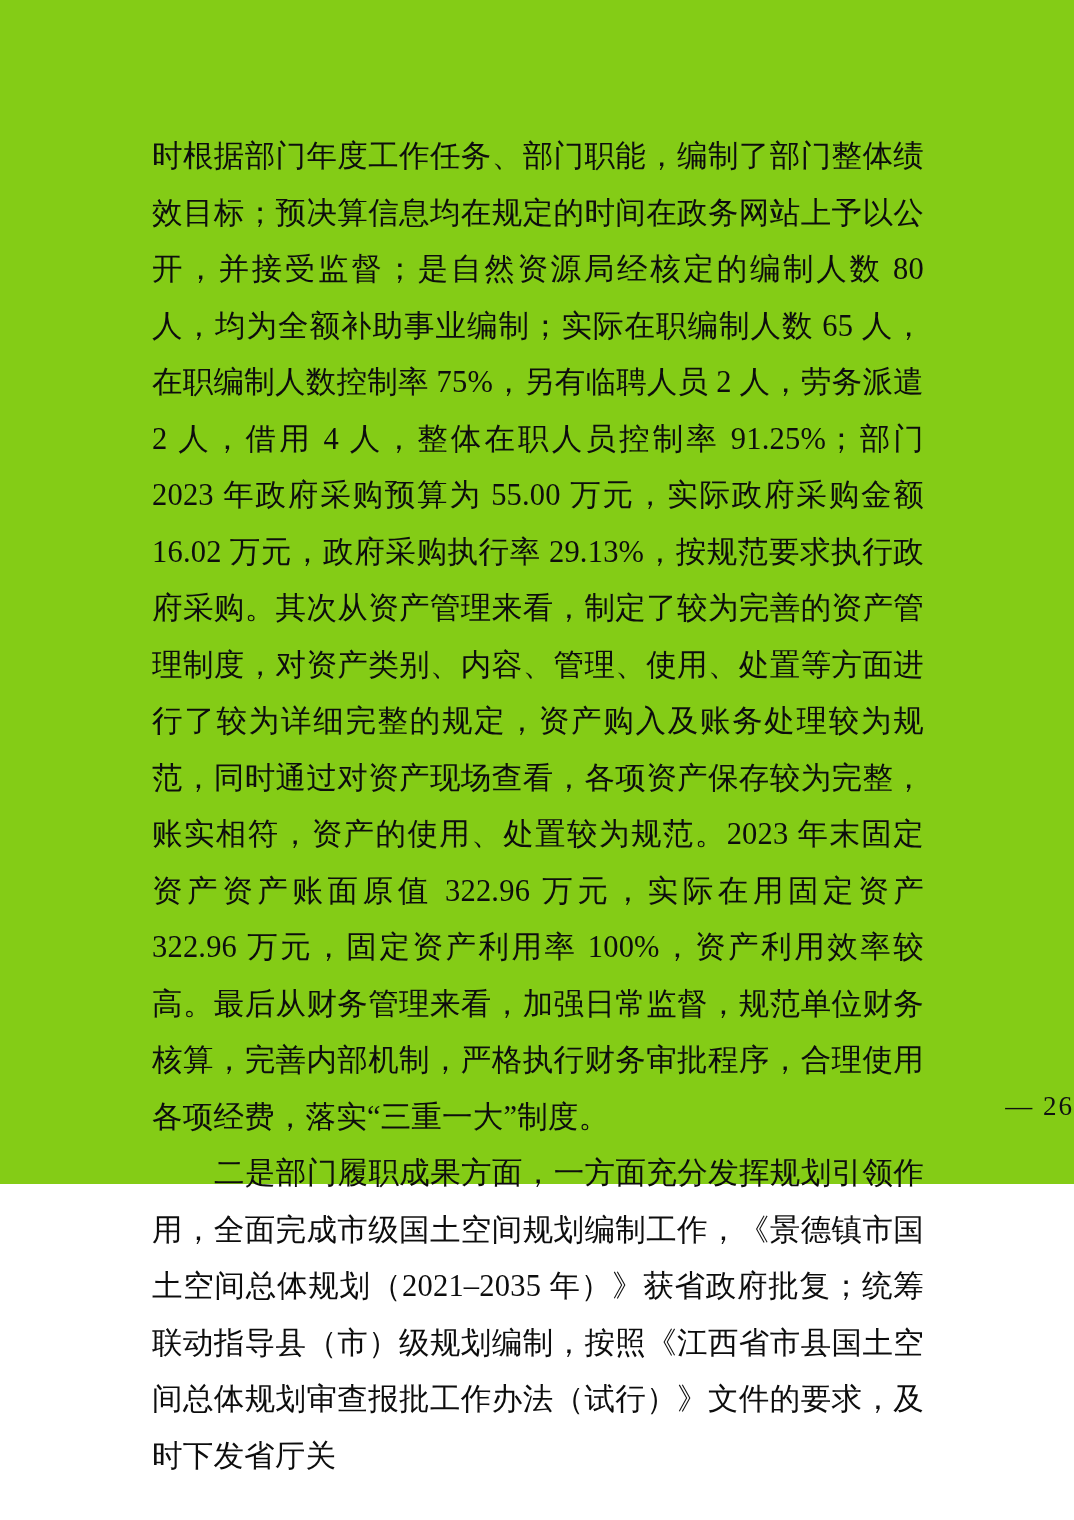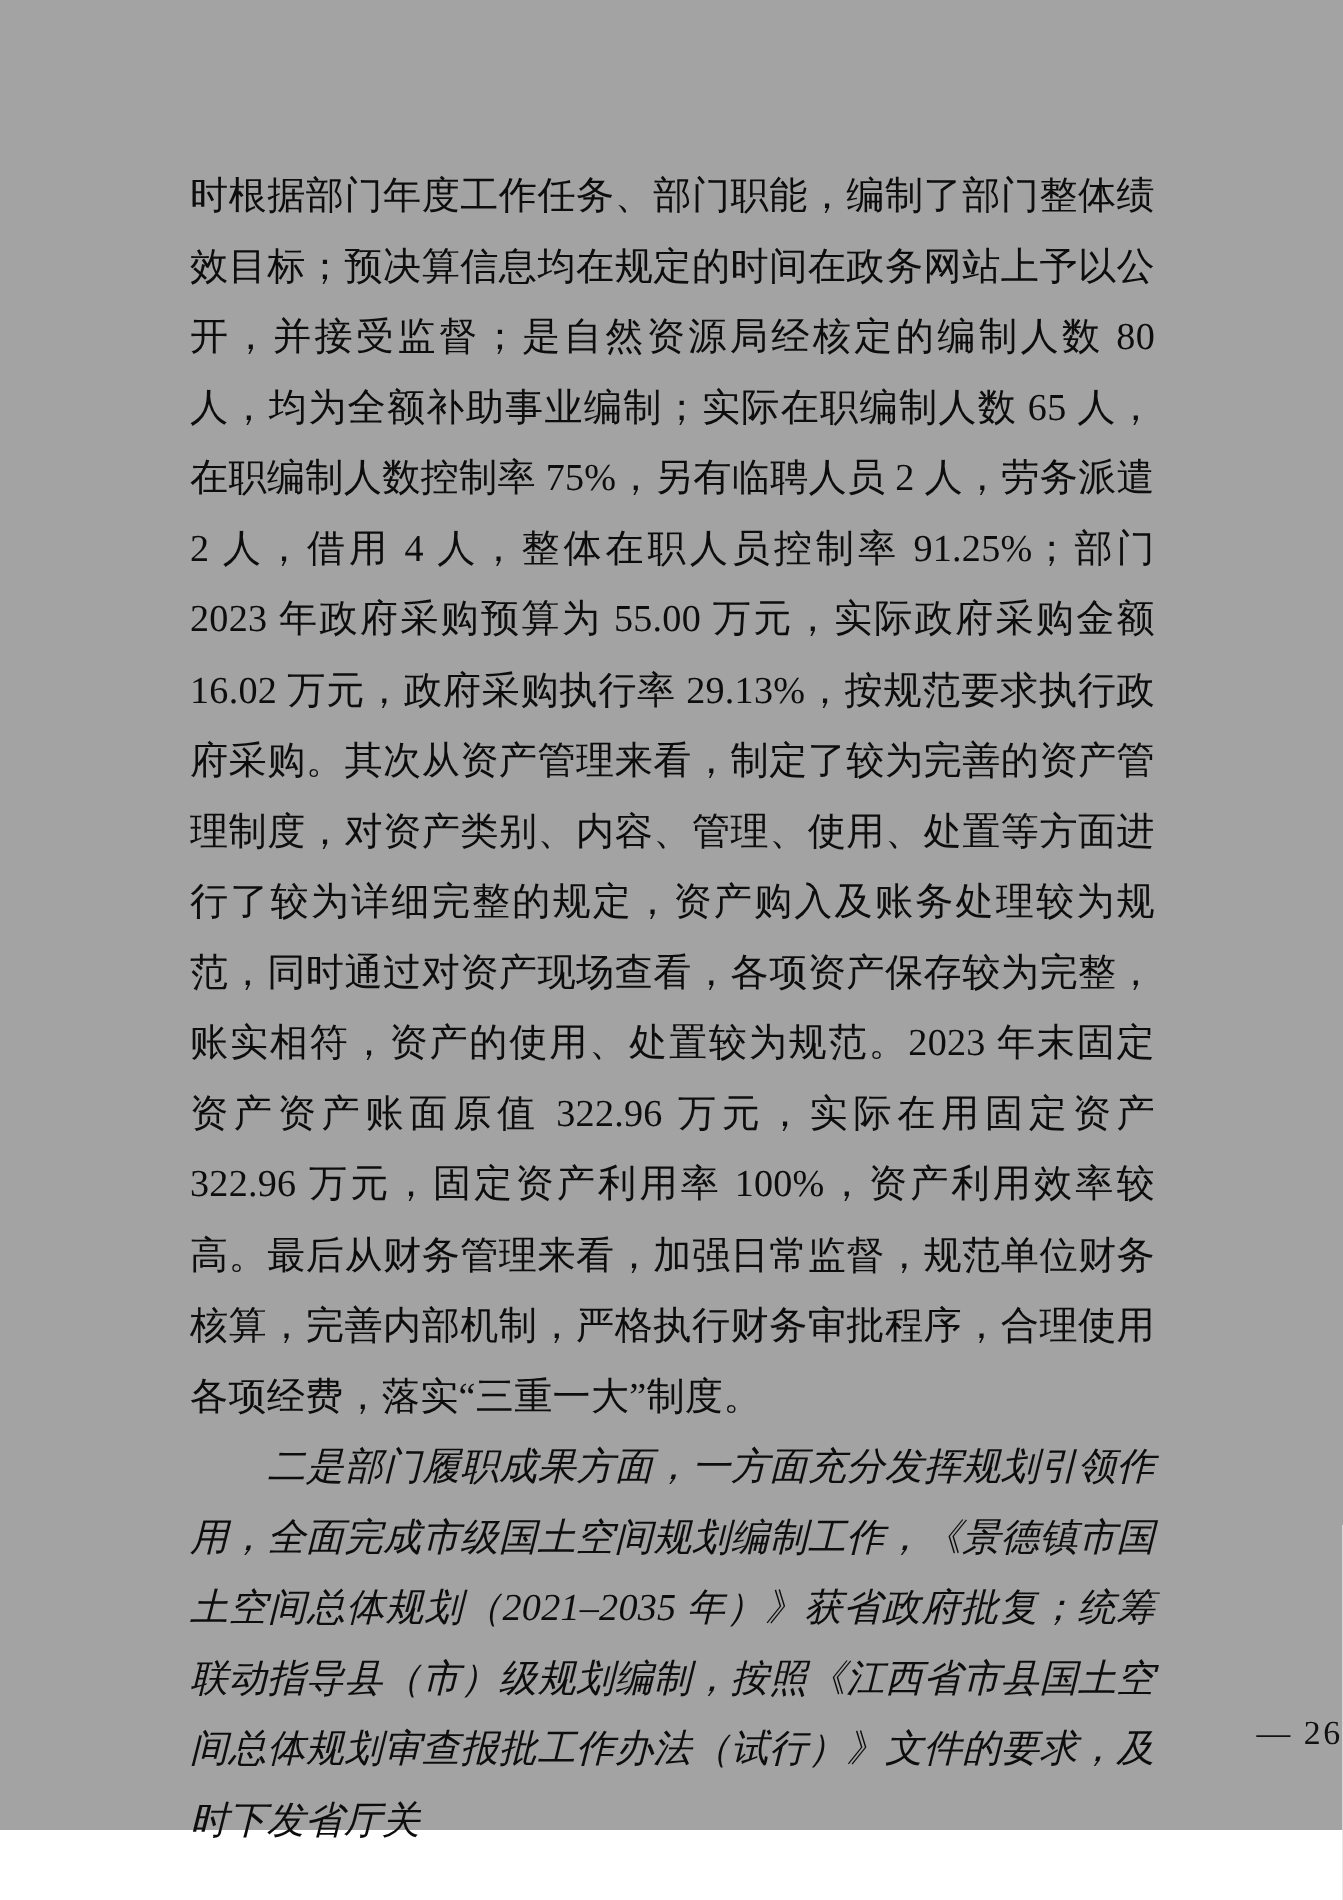--- a/index.html
+++ b/index.html
@@ -11,43 +11,42 @@
     width: 1074px;
     height: 1520px;
     font-family: "Liberation Serif", "DejaVu Serif", serif;
     color: #111111;
     position: relative;
     overflow: hidden;
   }
   .page {
     box-sizing: border-box;
     width: 1074px;
-    height: 1464px;
+    height: 1184px;
     padding: 128px 150px 0 152px;
     position: relative;
-    background: #a3a3a3;
+    background: #84cc16;
   }
   .doc-body {
     font-size: 30.5px;
     line-height: 56.5px;
     text-align: justify;
     text-justify: inter-ideograph;
     letter-spacing: 0.2px;
     color: #0d0d0d;
   }
   .para {
     margin: 0;
     padding: 0;
   }
   .para + .para {
     margin-top: 0px;
   }
   .indent {
     text-indent: 62px;
-    font-style: italic;
   }
   .page-number {
     position: absolute;
     left: 0;
     right: 0;
     bottom: 62px;
     text-align: right;
     font-size: 27px;
     letter-spacing: 2px;
     color: #111111;

